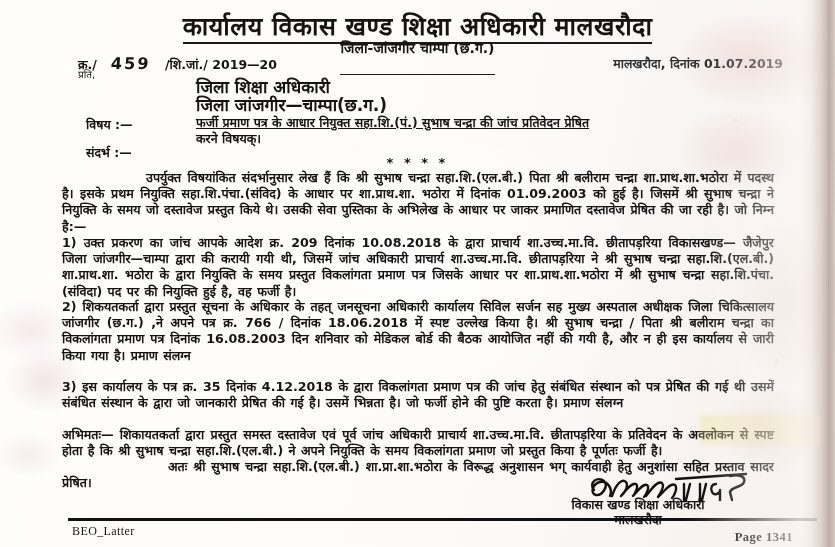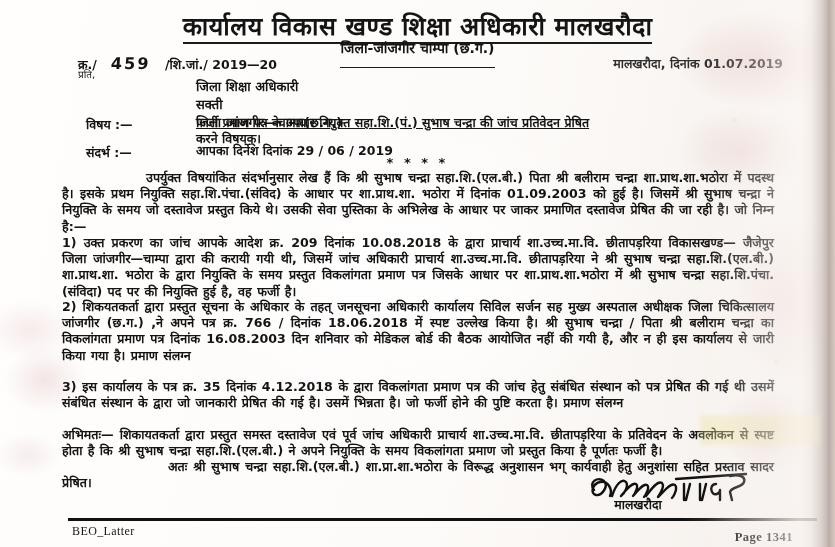--- a/index.html
+++ b/index.html
@@ -112,21 +112,21 @@
   .hdr-district {
     position: absolute;
     left: 0; right: 0;
     top: 38px;
     text-align: center;
     font-size: 14px;
     font-weight: 700;
   }
   .hdr-district span.u {
     border-bottom: 1.4px solid #1a1a1a;
-    padding-bottom: 11px;
+    padding-bottom: 18px;
   }
 
   
   .ref-row {
     position: absolute;
     left: 78px;
     top: 54px;
     font-size: 12.5px;
     font-weight: 700;
     white-space: nowrap;
@@ -154,21 +154,21 @@
     left: 78px;
     top: 67px;
     font-size: 10px;
     font-weight: 400;
   }
 
   .addressee {
     position: absolute;
     left: 196px;
     top: 78px;
-    font-size: 13px;
+    font-size: 17px;
     font-weight: 700;
     line-height: 18px;
   }
 
   
   .field-label {
     position: absolute;
     left: 86px;
     font-size: 12.5px;
     font-weight: 700;
@@ -311,30 +311,28 @@
       <span>/शि.जां./</span>
       <span>2019—20</span>
     </div>
 
     <div class="place-date dev">मालखरौदा, दिनांक 01.07.2019</div>
 
     <div class="to-label dev">प्रति,</div>
 
     <div class="addressee dev">
       <div>जिला शिक्षा अधिकारी</div>
-      <div>सक्ती</div>
       <div>जिला जांजगीर—चाम्पा(छ.ग.)</div>
     </div>
 
     <div class="field-label lbl-subject dev">विषय :—</div>
     <div class="field-value val-subject dev">फर्जी प्रमाण पत्र के आधार नियुक्त सहा.शि.(पं.) सुभाष चन्द्रा की जांच प्रतिवेदन प्रेषित</div>
     <div class="field-value val-subject2 dev">करने विषयक्।</div>
 
     <div class="field-label lbl-reference dev">संदर्भ :—</div>
-    <div class="field-value val-reference dev">आपका दिर्नेश दिनांक 29 / 06 / 2019</div>
 
     <div class="stars dev">* * * *</div>
 
     <div class="body-block p-intro dev">
       <p class="indent">उपर्युक्त विषयांकित संदर्भानुसार लेख हैं कि श्री सुभाष चन्द्रा सहा.शि.(एल.बी.) पिता श्री बलीराम चन्द्रा शा.प्राथ.शा.भठोरा में पदस्थ है। इसके प्रथम नियुक्ति सहा.शि.पंचा.(संविद) के आधार पर शा.प्राथ.शा. भठोरा में दिनांक 01.09.2003 को हुई है। जिसमें श्री सुभाष चन्द्रा ने नियुक्ति के समय जो दस्तावेज प्रस्तुत किये थे। उसकी सेवा पुस्तिका के अभिलेख के आधार पर जाकर प्रमाणित दस्तावेज प्रेषित की जा रही है। जो निम्न है:—</p>
     </div>
 
     <div class="body-block p-item1 dev">
       <p>1) उक्त प्रकरण का जांच आपके आदेश क्र. 209 दिनांक 10.08.2018 के द्वारा प्राचार्य शा.उच्च.मा.वि. छीतापड़रिया विकासखण्ड— जैजेपुर जिला जांजगीर—चाम्पा द्वारा की करायी गयी थी, जिसमें जांच अधिकारी प्राचार्य शा.उच्च.मा.वि. छीतापड़रिया ने श्री सुभाष चन्द्रा सहा.शि.(एल.बी.) शा.प्राथ.शा. भठोरा के द्वारा नियुक्ति के समय प्रस्तुत विकलांगता प्रमाण पत्र जिसके आधार पर शा.प्राथ.शा.भठोरा में श्री सुभाष चन्द्रा सहा.शि.पंचा.(संविदा) पद पर की नियुक्ति हुई है, वह फर्जी है।</p>
     </div>
@@ -362,20 +360,21 @@
         <path d="M66 26 C72 18, 78 10, 82 13 C85 16, 80 24, 78 27 C84 22, 90 12, 95 15 C98 18, 94 26, 92 28"></path>
         <path d="M96 9 L166 4"></path>
         <path d="M104 14 L104 30 M110 14 L106 30"></path>
         <path d="M120 14 L120 30 M126 14 L122 30"></path>
         <path d="M136 14 C132 14, 130 18, 132 22 C134 26, 140 24, 140 20 L140 30"></path>
         <path d="M150 6 C158 4, 166 6, 164 12 C162 18, 152 16, 150 22 L152 30"></path>
       </g>
     </svg>
 
     <div class="sign-caption dev">
+      <div>विकास खण्ड शिक्षा अधिकारी</div>
       <div>मालखरौदा</div>
     </div>
 
     <div class="footer-rule"></div>
     <div class="footer-left">BEO_Latter</div>
     <div class="footer-right">Page 1341</div>
 
   </div>
 
   <div class="highlight-smudge"></div>

